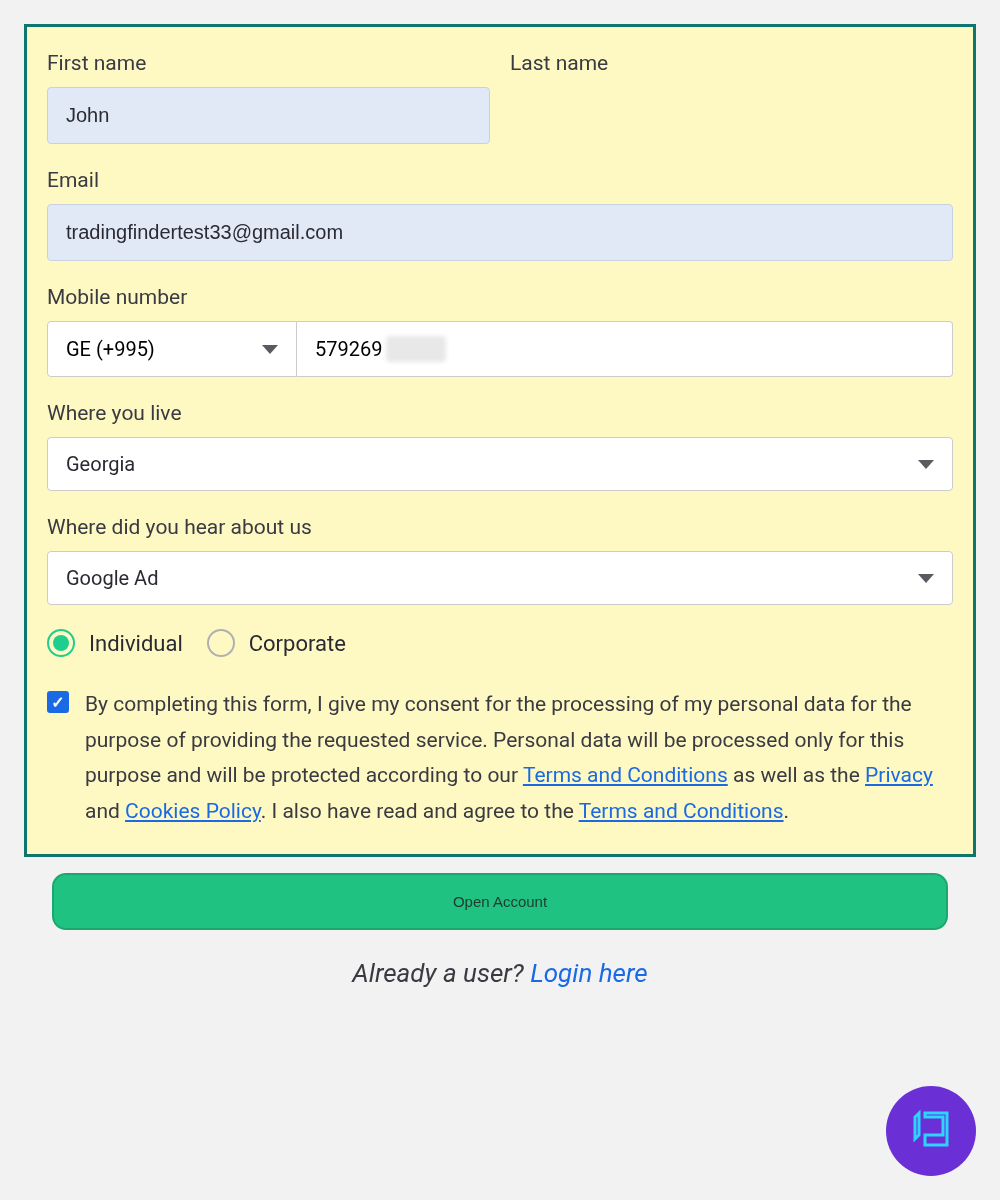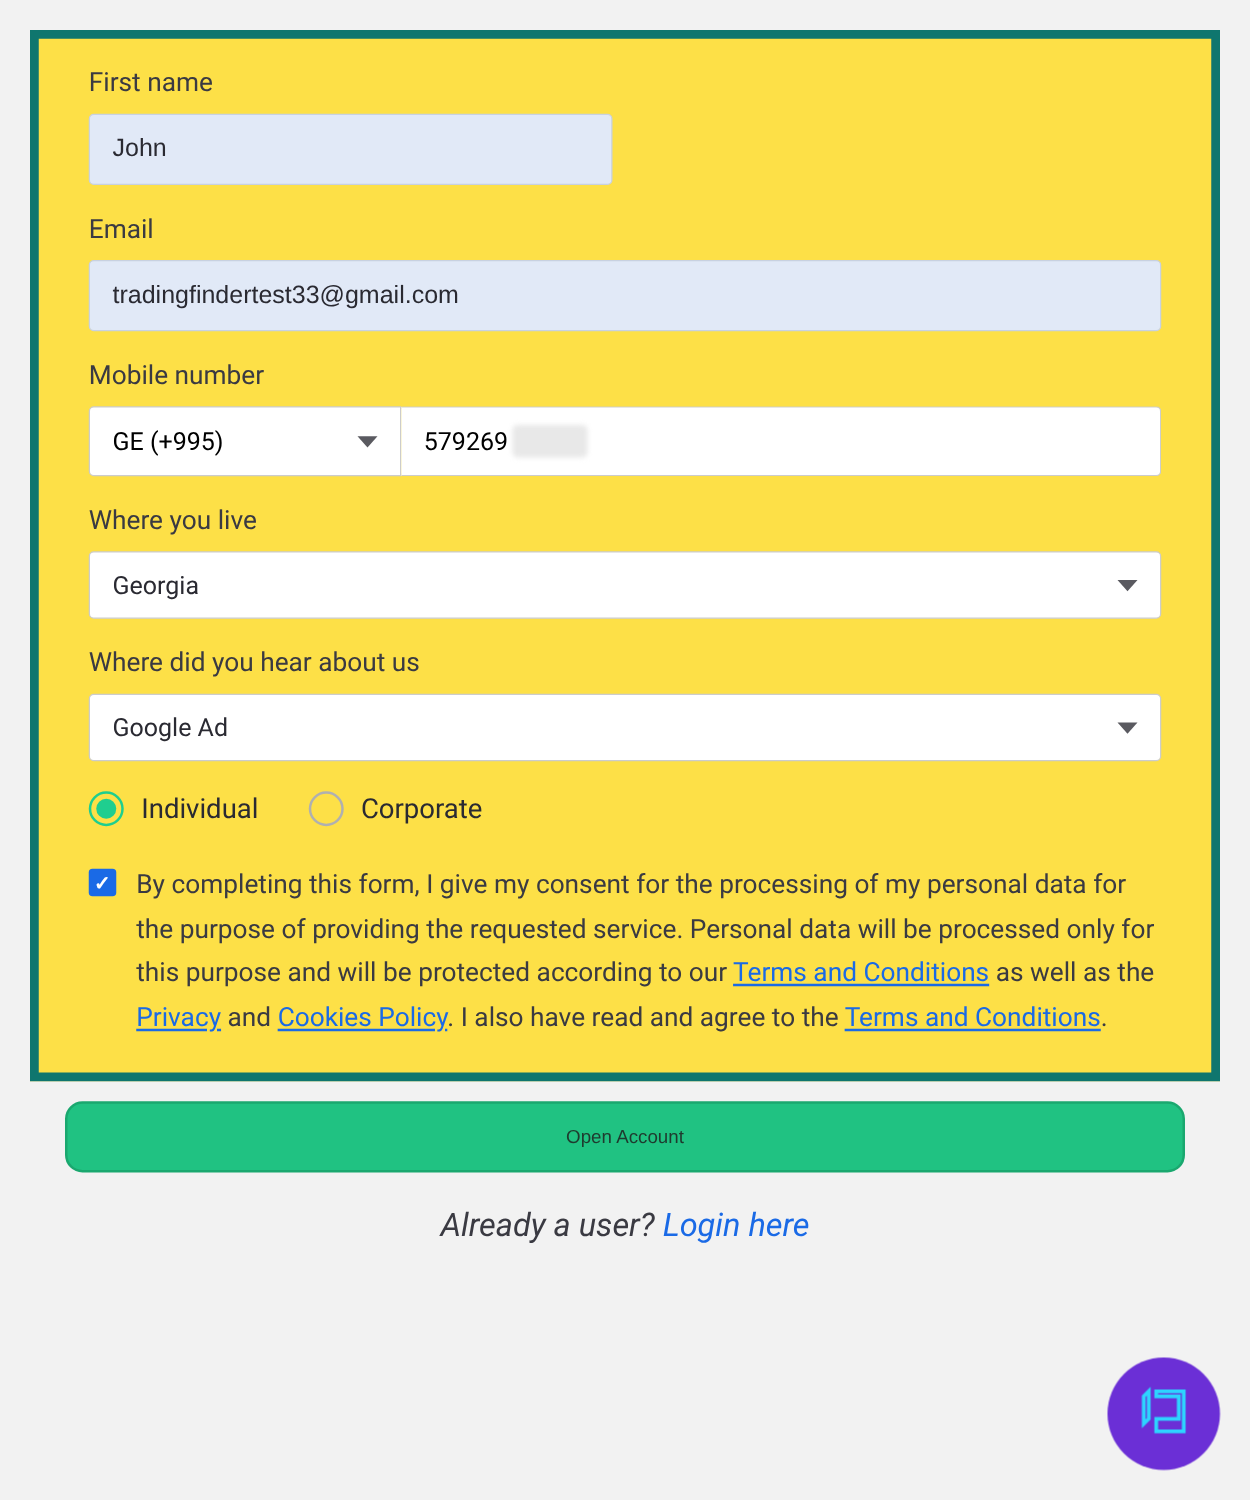--- a/index.html
+++ b/index.html
@@ -4,23 +4,23 @@
 <style>
 * { box-sizing: border-box; margin: 0; padding: 0; }
 body {
   font-family: -apple-system, BlinkMacSystemFont, 'Segoe UI', Roboto, sans-serif;
   background: #f2f2f2;
   padding: 24px;
   width: 1000px;
   min-height: 1200px;
 }
 .form-container {
-  border: 7px solid #0f766e;
-  padding: 24px 40px;
-  background: #fde047;
+  border: 3px solid #0f766e;
+  padding: 24px 20px;
+  background: #fef9c3;
 }
 .form-row {
   display: flex;
   gap: 20px;
   margin-bottom: 24px;
 }
 .form-group {
   flex: 1;
 }
 .form-group-full {
@@ -94,21 +94,21 @@
 }
 .chevron {
   width: 0;
   height: 0;
   border-left: 8px solid transparent;
   border-right: 8px solid transparent;
   border-top: 9px solid #5a5a60;
 }
 .radio-row {
   display: flex;
-  gap: 40px;
+  gap: 24px;
   margin-bottom: 30px;
   align-items: center;
 }
 .radio-option {
   display: flex;
   align-items: center;
   gap: 14px;
   cursor: pointer;
   font-size: 22px;
   color: #2a2a32;
@@ -204,20 +204,21 @@
 
 
 <div class="form-container">
 
   <div class="form-row">
     <div class="form-group">
       <label>First name</label>
       <input class="input-filled" value="John" style="">
     </div>
     <div class="form-group">
+      <label>Last name</label>
     </div>
   </div>
 
   <div class="form-group-full">
     <label>Email</label>
     <input class="input-filled" value="tradingfindertest33@gmail.com" style="">
   </div>
 
   <div class="form-group-full">
     <label>Mobile number</label>

